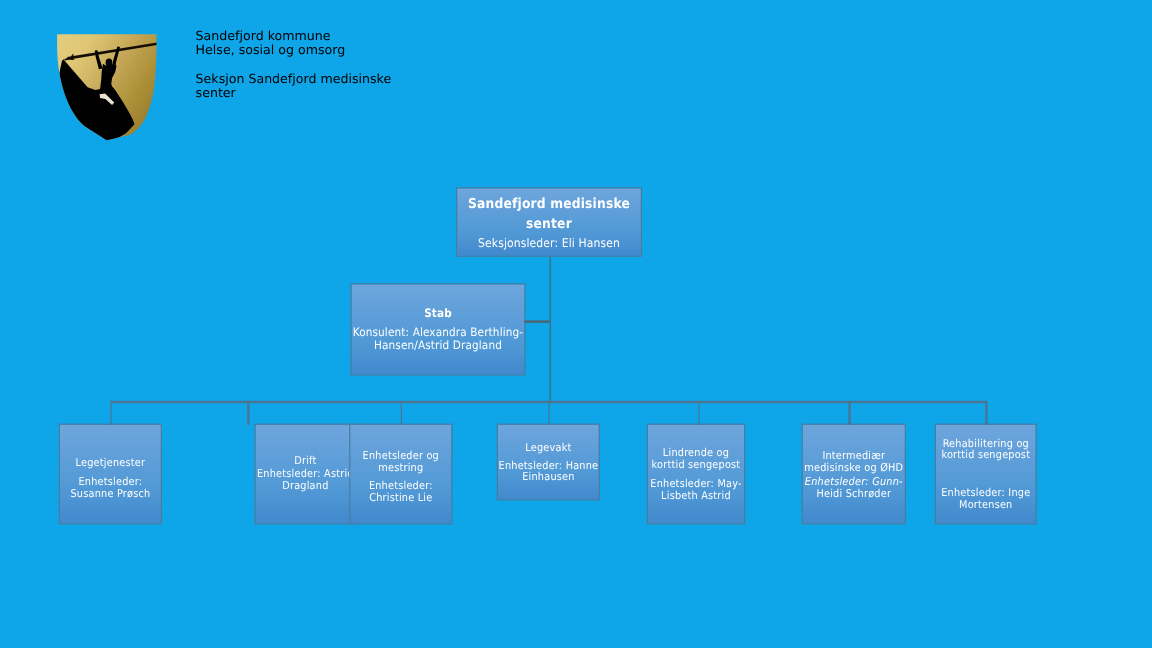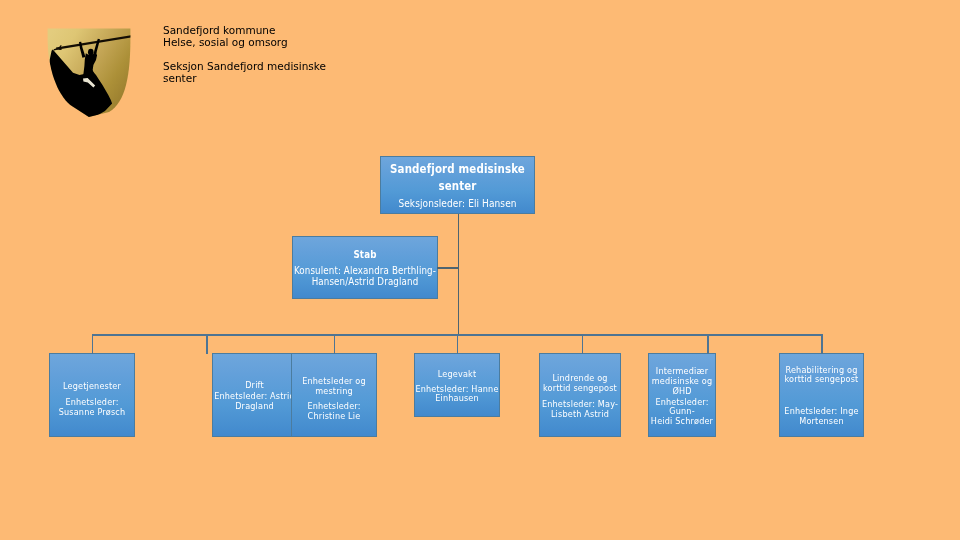--- a/index.html
+++ b/index.html
@@ -1,19 +1,19 @@
 <!DOCTYPE html>
 <html><head>
 <meta charset="utf-8">
 <title>Seksjon Sandefjord medisinske senter</title>
 <style>
   html,body{margin:0;padding:0;}
   body{width:960px;height:540px;background:#ffffff;overflow:hidden;
        font-family:"DejaVu Sans Condensed","DejaVu Sans",sans-serif;}
-  .stage{position:relative;width:960px;height:540px;background:#fdba74;}
+  .stage{position:relative;width:960px;height:540px;background:#0ea5e9;}
 
   
   #crest{position:absolute;left:47px;top:28px;}
   .hdr{position:absolute;color:#000000;font-family:"DejaVu Sans",sans-serif;
        font-size:10.5px;line-height:12.0px;white-space:nowrap;}
   #hdr-org{left:163px;top:24.3px;}
   #hdr-sec{left:163px;top:60.0px;}
 
   
   #chart{position:absolute;left:0;top:0;width:960px;height:540px;}
@@ -85,21 +85,21 @@
 
   <div id="chart">
     <div class="node" id="n-root" style="left: 380px; top: 156px; width: 155px; height: 58px;">
       <div class="inner">
         <span class="nt">Sandefjord medisinske</span>
         <span class="nt">senter</span>
         <span class="ns">Seksjonsleder: Eli Hansen</span>
       </div>
     </div>
 
-    <div class="node" id="n-staff" style="left: 292px; top: 236px; width: 146px; height: 63px;">
+    <div class="node" id="n-staff" style="left: 292px; top: 236px; width: 146px; height: 77px;">
       <div class="inner">
         <span class="nt">Stab</span>
         <span class="ns sp">Konsulent: Alexandra Berthling-</span>
         <span class="ns">Hansen/Astrid Dragland</span>
       </div>
     </div>
 
     <div id="units">
         <div class="node unit" style="left: 49px; top: 353px; width: 86px; height: 84px;">
           <div class="inner" style="top: calc(50% + 4.8px);">
@@ -131,25 +131,25 @@
           </div>
         </div>
         <div class="node unit" style="left: 539px; top: 353px; width: 82px; height: 84px;">
           <div class="inner" style="top: calc(50% + 2.3px);">
             <span class="nt">Lindrende og</span>
             <span class="nt">korttid sengepost</span>
             <span class="ns" style="margin-top: 6.4px;">Enhetsleder: May-</span>
             <span class="ns">Lisbeth Astrid</span>
           </div>
         </div>
-        <div class="node unit" style="left: 648px; top: 353px; width: 68px; height: 84px;">
+        <div class="node unit" style="left: 668px; top: 353px; width: 87px; height: 84px;">
           <div class="inner" style="top: calc(50% + 2.2px);">
             <span class="nt">Intermediær</span>
             <span class="nt">medisinske og ØHD</span>
-            <span class="ns" style="margin-top: 1px;">Enhetsleder: Gunn-</span>
+            <span class="ns" style="margin-top: 1px; font-style: italic;">Enhetsleder: Gunn-</span>
             <span class="ns">Heidi Schrøder</span>
           </div>
         </div>
         <div class="node unit" style="left: 779px; top: 353px; width: 85px; height: 84px;">
           <div class="inner" style="top: calc(50% + 1.7px);">
             <span class="nt">Rehabilitering og</span>
             <span class="nt">korttid sengepost</span>
             <span class="ns" style="margin-top: 22px;">Enhetsleder: Inge</span>
             <span class="ns">Mortensen</span>
           </div>

